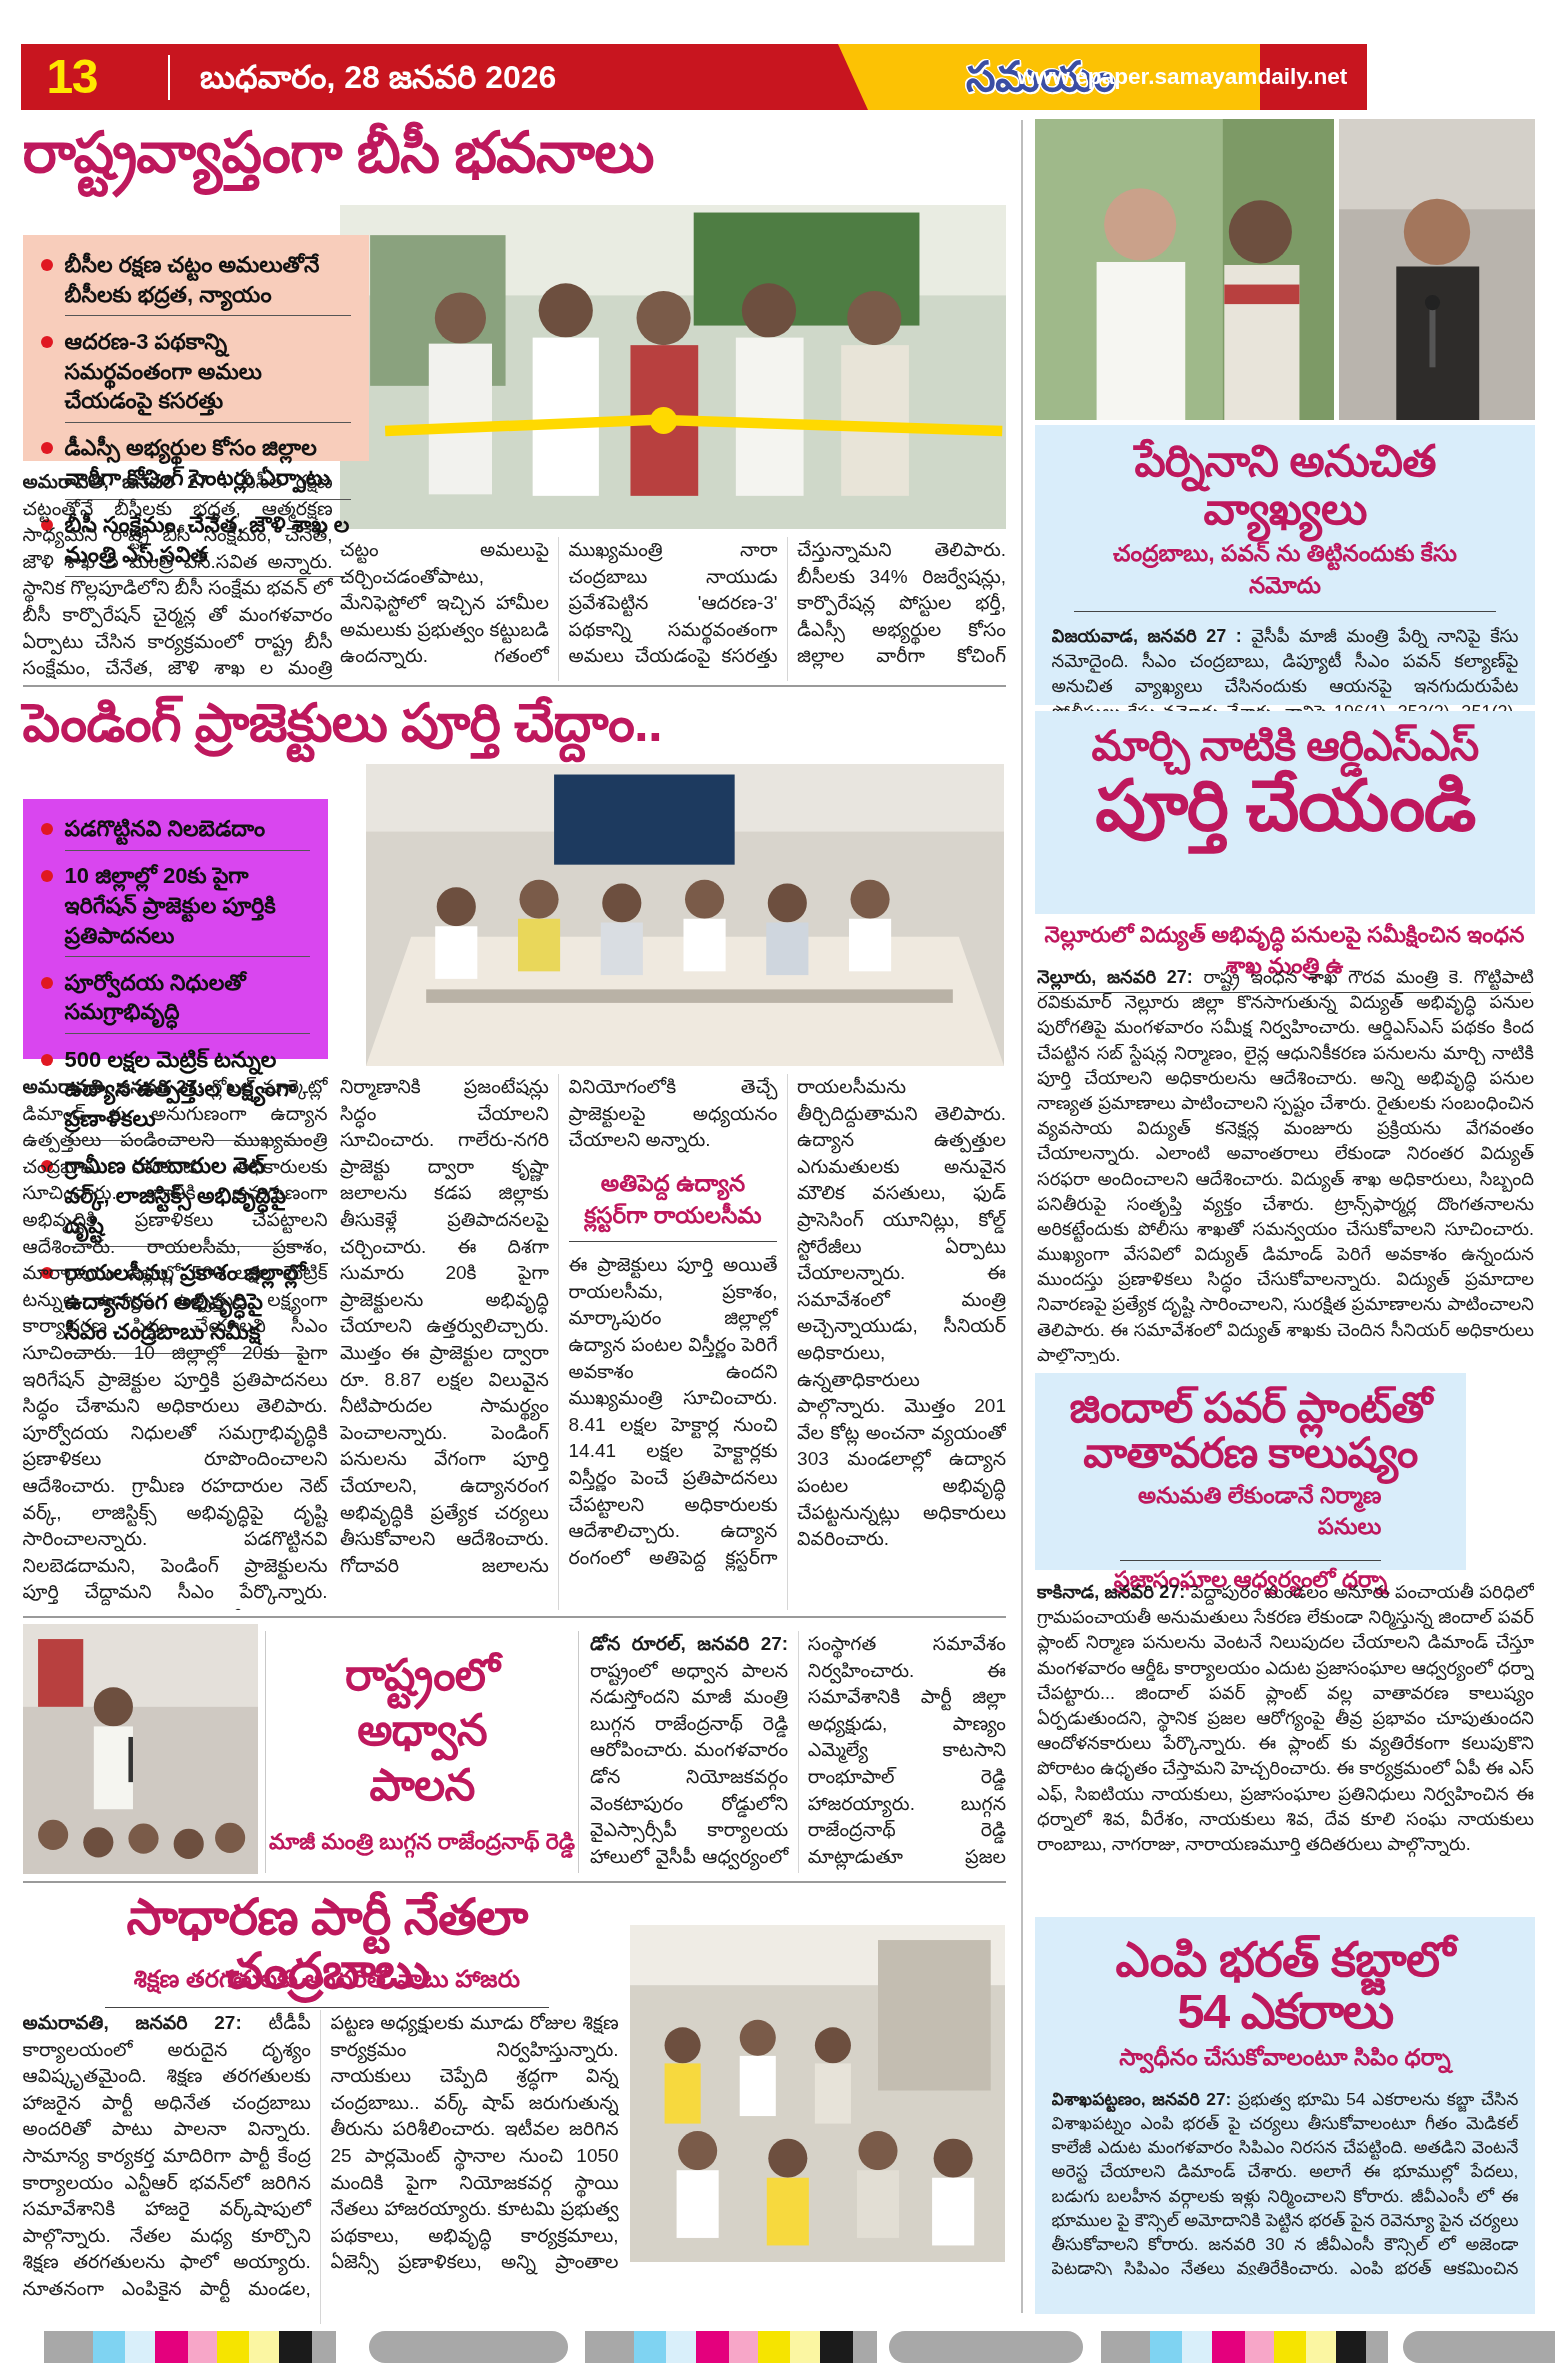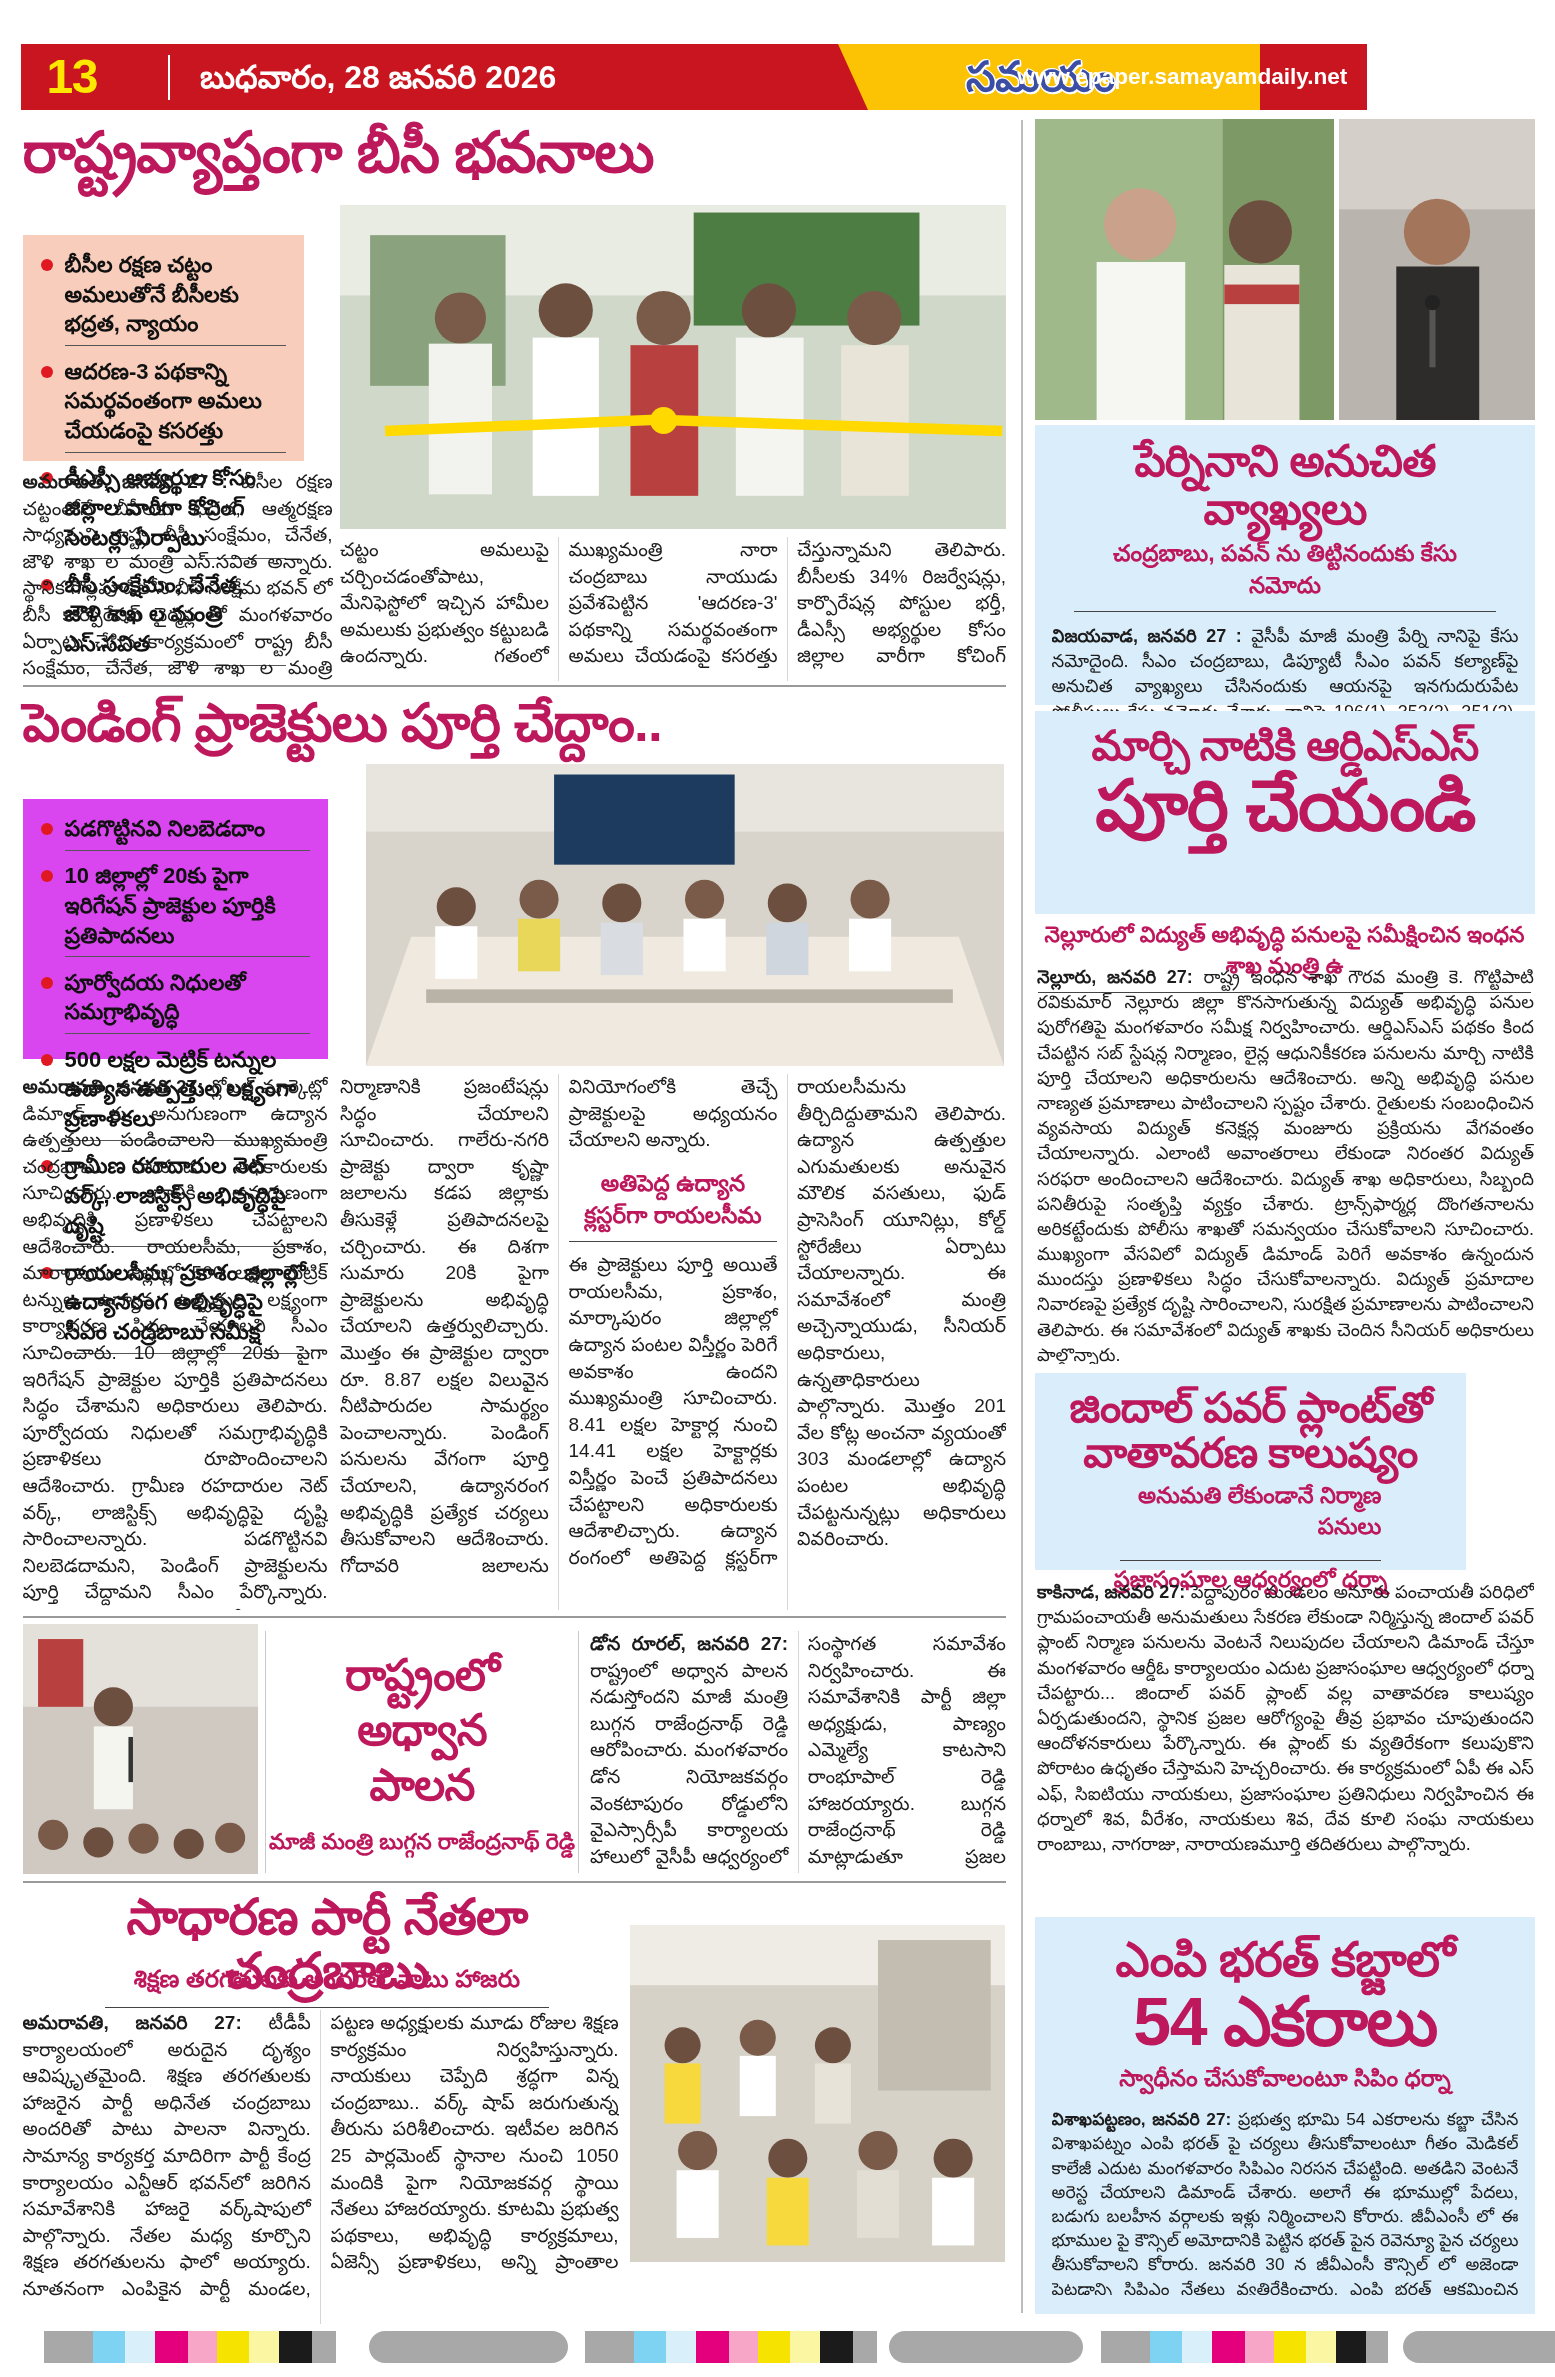--- a/index.html
+++ b/index.html
@@ -68,21 +68,21 @@
       <rect x="386" y="186" width="90" height="200" fill="#b8403f"></rect>
     <circle cx="570" cy="140" r="36" fill="#6d4f3f"></circle>
       <rect x="526" y="176" width="90" height="210" fill="#f4f4f0"></rect>
     <circle cx="710" cy="150" r="36" fill="#7a5b49"></circle>
       <rect x="666" y="186" width="90" height="200" fill="#e8e4d8"></rect>
     <polyline points="60,300 420,285 880,300" fill="none" stroke="#ffd900" stroke-width="14"></polyline>
     <circle cx="430" cy="286" r="18" fill="#ffd900"></circle>
   </svg>
 </div>
 
-<div class="abs bullet-box bb-salmon" style="left:22.6px;top:235px;width:281px;height:226px;">
+<div class="abs bullet-box bb-salmon" style="left:22.6px;top:235px;width:346px;height:226px;">
   <div>
       <div class="bullet-item">
         <span class="dot"></span>
         <span class="btxt">బీసీల రక్షణ చట్టం అమలుతోనే బీసీలకు భద్రత, న్యాయం</span>
       </div>
       <div class="bullet-item">
         <span class="dot"></span>
         <span class="btxt">ఆదరణ-3 పథకాన్ని సమర్థవంతంగా అమలు చేయడంపై కసరత్తు</span>
       </div>
       <div class="bullet-item">
@@ -269,21 +269,21 @@
   <div class="headline" style="font-size:42px;text-align:center;">వాతావరణ కాలుష్యం</div>
   <div class="subred" style="font-size:22.6px;text-align:right;margin-top:7.5px;border-bottom:1.5px solid #444;padding-bottom:15px;margin-left:68px;margin-right:68px;">అనుమతి లేకుండానే నిర్మాణ పనులు</div>
   <div class="subred" style="font-size:22.6px;text-align:center;margin-top:6px;">ప్రజాసంఘాల ఆధ్వర్యంలో ధర్నా</div>
 </div>
 <div class="abs body-txt" style="left:1037px;top:1580px;width:497px;height:324px;overflow:hidden;font-size:18px;">
   <span class="dl">కాకినాడ, జనవరి 27: </span><span>పెద్దాపురం మండలం అనూరు పంచాయతీ పరిధిలో గ్రామపంచాయతీ అనుమతులు సేకరణ లేకుండా నిర్మిస్తున్న జిందాల్ పవర్ ప్లాంట్ నిర్మాణ పనులను వెంటనే నిలుపుదల చేయాలని డిమాండ్ చేస్తూ మంగళవారం ఆర్డీఓ కార్యాలయం ఎదుట ప్రజాసంఘాల ఆధ్వర్యంలో ధర్నా చేపట్టారు... జిందాల్ పవర్ ప్లాంట్ వల్ల వాతావరణ కాలుష్యం ఏర్పడుతుందని, స్థానిక ప్రజల ఆరోగ్యంపై తీవ్ర ప్రభావం చూపుతుందని ఆందోళనకారులు పేర్కొన్నారు. ఈ ప్లాంట్ కు వ్యతిరేకంగా కలుపుకొని పోరాటం ఉధృతం చేస్తామని హెచ్చరించారు. ఈ కార్యక్రమంలో ఏపీ ఈ ఎస్ ఎఫ్, సిఐటియు నాయకులు, ప్రజాసంఘాల ప్రతినిధులు నిర్వహించిన ఈ ధర్నాలో శివ, వీరేశం, నాయకులు శివ, దేవ కూలి సంఘ నాయకులు రాంబాబు, నాగరాజు, నారాయణమూర్తి తదితరులు పాల్గొన్నారు.</span>
 </div>
 
 <div class="abs bluebox" style="left:1035px;top:1917px;width:500px;height:397px;">
   <div class="headline" style="font-size:48px;text-align:center;margin-top:4.5px;">ఎంపి భరత్ కబ్జాలో</div>
-  <div class="headline" style="font-size:68px;text-align:center;letter-spacing:-1.5px;">54 ఎకరాలు</div>
+  <div class="headline" style="font-size:49px;text-align:center;letter-spacing:-1.5px;">54 ఎకరాలు</div>
   <div class="subred" style="font-size:23px;text-align:center;margin:6px 0 10.5px;">స్వాధీనం చేసుకోవాలంటూ సిపిం ధర్నా</div>
   <div class="body-txt" style="font-size:17.3px;height:188px;overflow:hidden;">
     <span class="dl">విశాఖపట్టణం, జనవరి 27: </span><span>ప్రభుత్వ భూమి 54 ఎకరాలను కబ్జా చేసిన విశాఖపట్నం ఎంపి భరత్ పై చర్యలు తీసుకోవాలంటూ గీతం మెడికల్ కాలేజీ ఎదుట మంగళవారం సిపిఎం నిరసన చేపట్టింది. అతడిని వెంటనే అరెస్ట చేయాలని డిమాండ్ చేశారు. అలాగే ఈ భూముల్లో పేదలు, బడుగు బలహీన వర్గాలకు ఇళ్లు నిర్మించాలని కోరారు. జీవీఎంసీ లో ఈ భూముల పై కౌన్సిల్ అమోదానికి పెట్టిన భరత్ పైన రెవెన్యూ పైన చర్యలు తీసుకోవాలని కోరారు. జనవరి 30 న జీవీఎంసీ కౌన్సిల్ లో అజెండా పెట్టడాన్ని సిపిఎం నేతలు వ్యతిరేకించారు. ఎంపి భరత్ ఆక్రమించిన భూములను తక్షణమే పేదలకు పంచాలని డిమాండ్ చేశారు. ఈ నిరసనలో కేంద్ర కమిటీ సభ్యులు కే.లోకనాథం, సిపిఎం విశాఖపట్నం జిల్లా కార్యదర్శి ఎం.జగ్గునాయుడు, ఆర్ కే ఎస్ వి కుమార్, డా.బి.గంగారావు, అప్పలరాజు, తదితరులు పాల్గొన్నారు.</span>
   </div>
 </div>
 
 <div class="abs colorbar" style="left:44px;top:2331px;width:1475px;">
     <div class="seg" style="width: 49px; flex: 0 0 49px; background: rgb(168, 168, 168);"></div>
     <div class="seg" style="width: 32px; flex: 0 0 32px; background: rgb(127, 211, 242);"></div>
     <div class="seg" style="width: 30px; flex: 0 0 30px; background: rgb(217, 239, 250);"></div>

